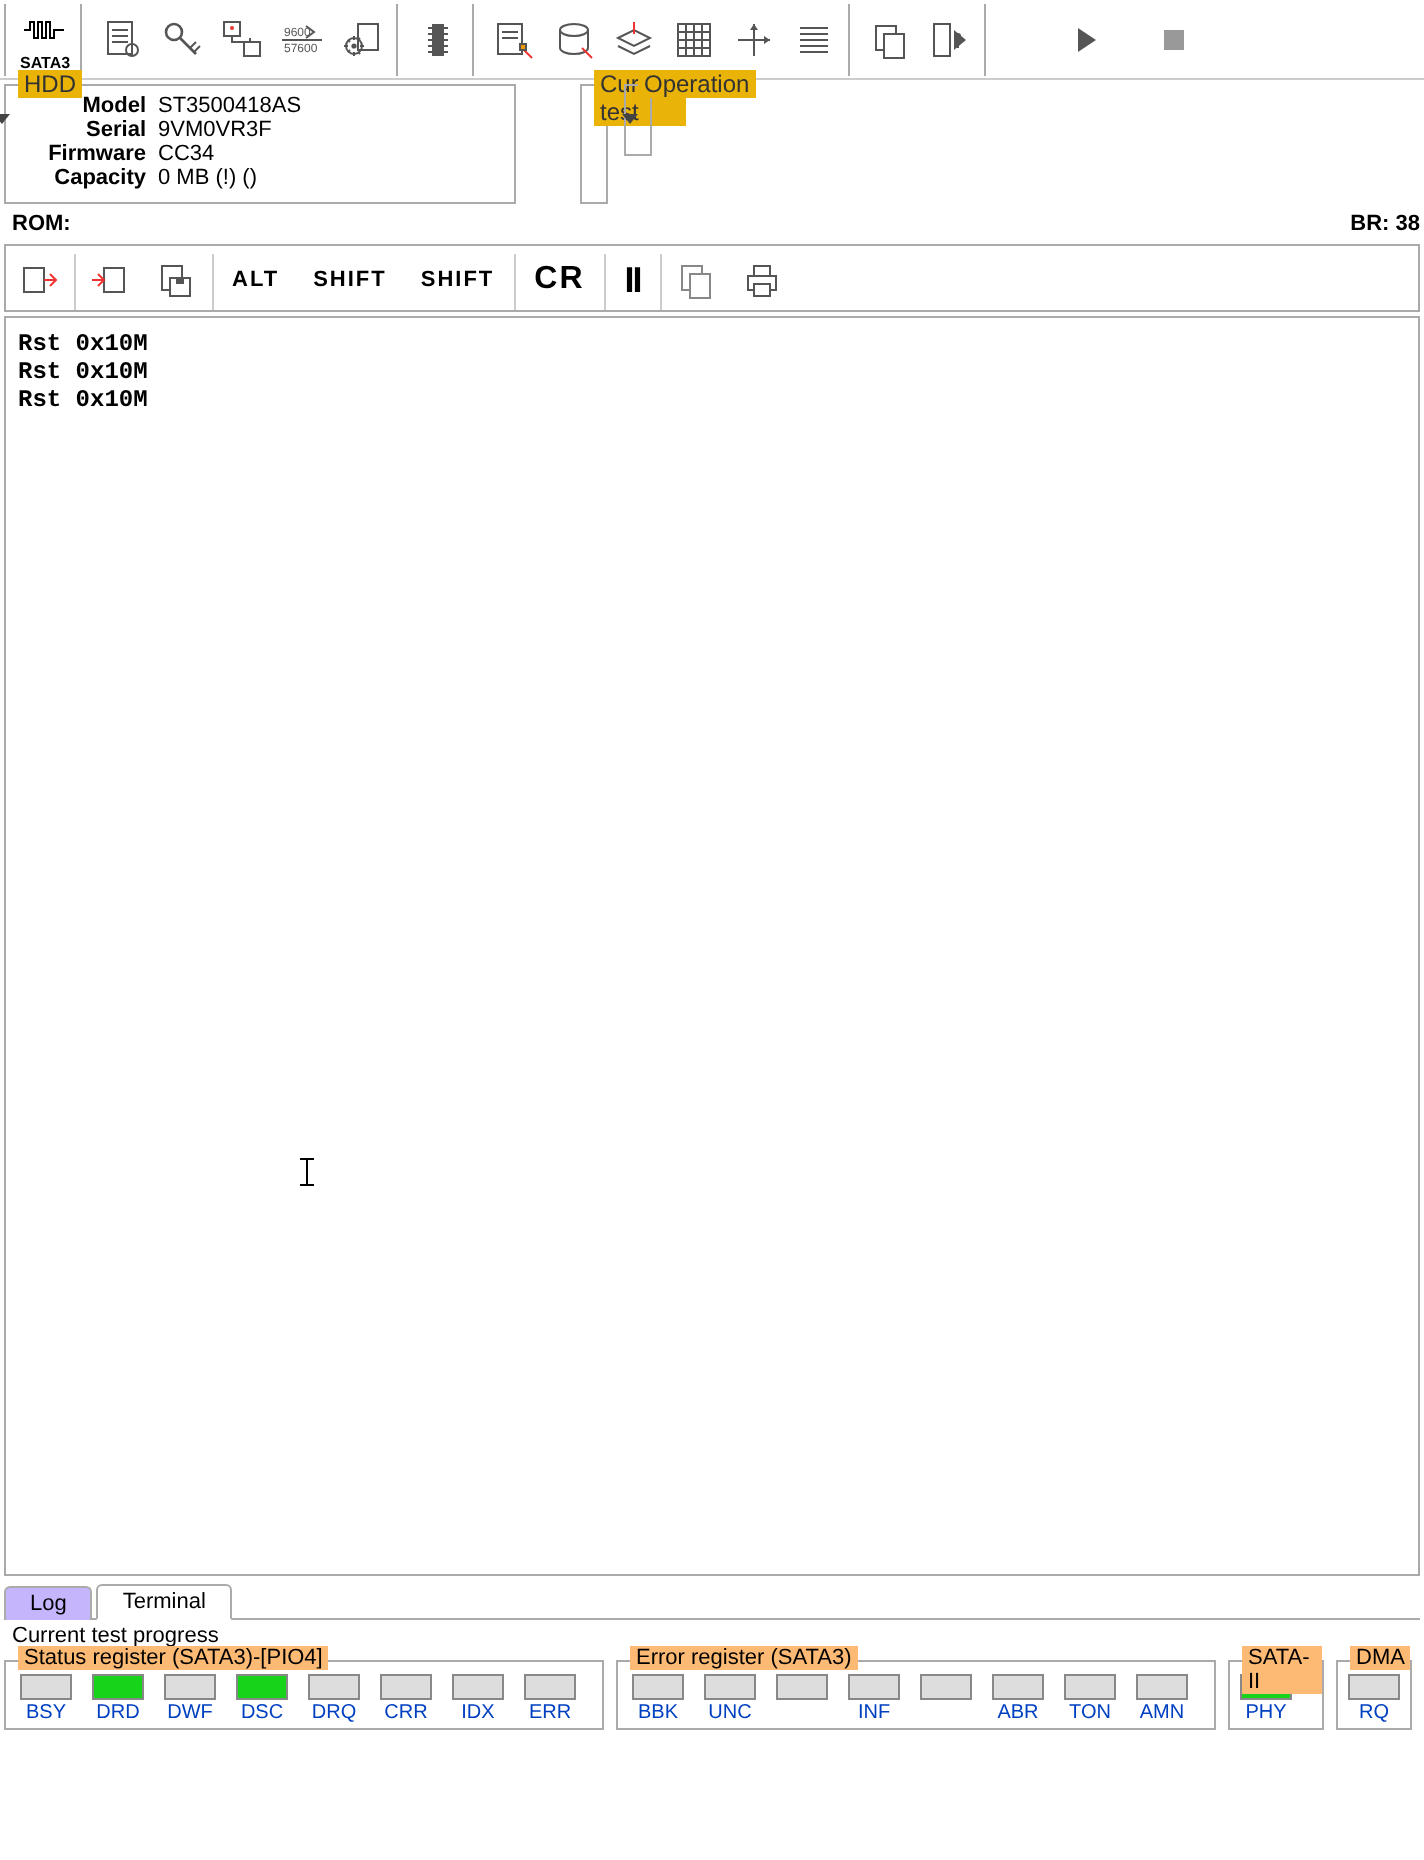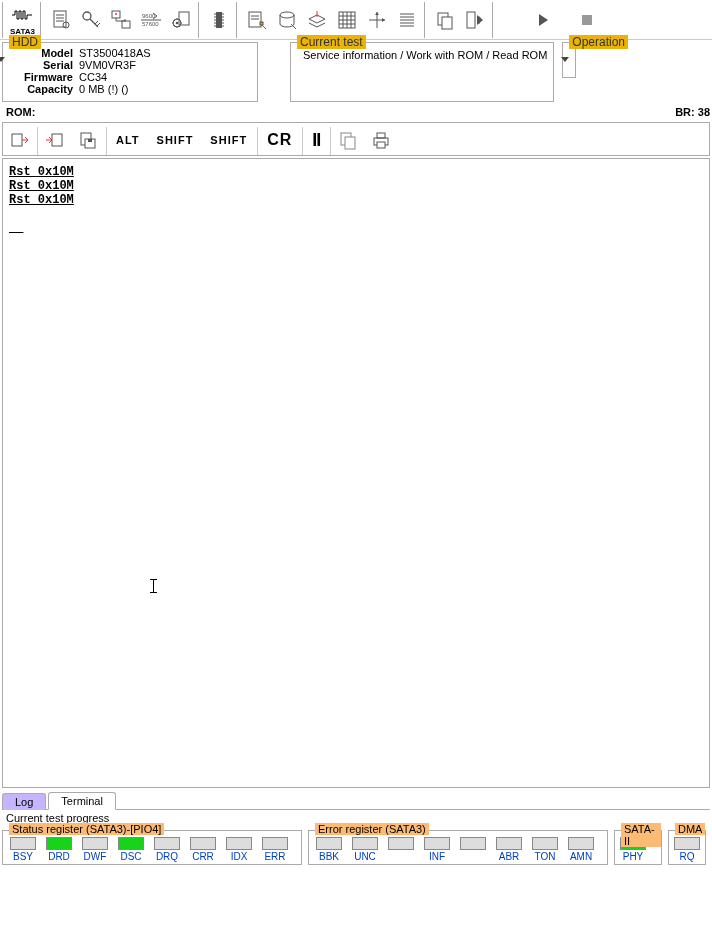--- a/index.html
+++ b/index.html
@@ -91,21 +91,20 @@
     border:1px solid #aaa;
     margin:2px;
     height:630px;
     padding:6px;
     font-family:"Courier New", monospace;
     font-size:12px;
     font-weight:bold;
     white-space:pre;
     overflow:auto;
     position:relative;
-    text-decoration:underline;
   }
   .text-cursor{
     position:absolute; left:150px; top:420px;
     width:1px; height:14px; background:#000;
   }
   .text-cursor::before,
   .text-cursor::after{
     content:""; position:absolute; left:-3px; width:7px; height:1px; background:#000;
   }
   .text-cursor::before{top:0;} .text-cursor::after{bottom:0;}
@@ -278,21 +277,20 @@
         <div>9VM0VR3F</div>
       <div class="k">Firmware</div>
         <div>CC34</div>
       <div class="k">Capacity</div>
         <div>0 MB (!) ()</div>
     </div>
   </div>
   <div class="right-col">
     <div class="fieldset ct-box">
       <span class="legend">Current test</span>
-      <div class="ct-text">Service information / Work with ROM / Read ROM</div>
     </div>
     <div class="fieldset op-box">
       <span class="legend">Operation</span>
       <div class="op-drop"></div>
     </div>
   </div>
 </div>
 
 <div class="rom-line">
   <span>ROM:</span>

